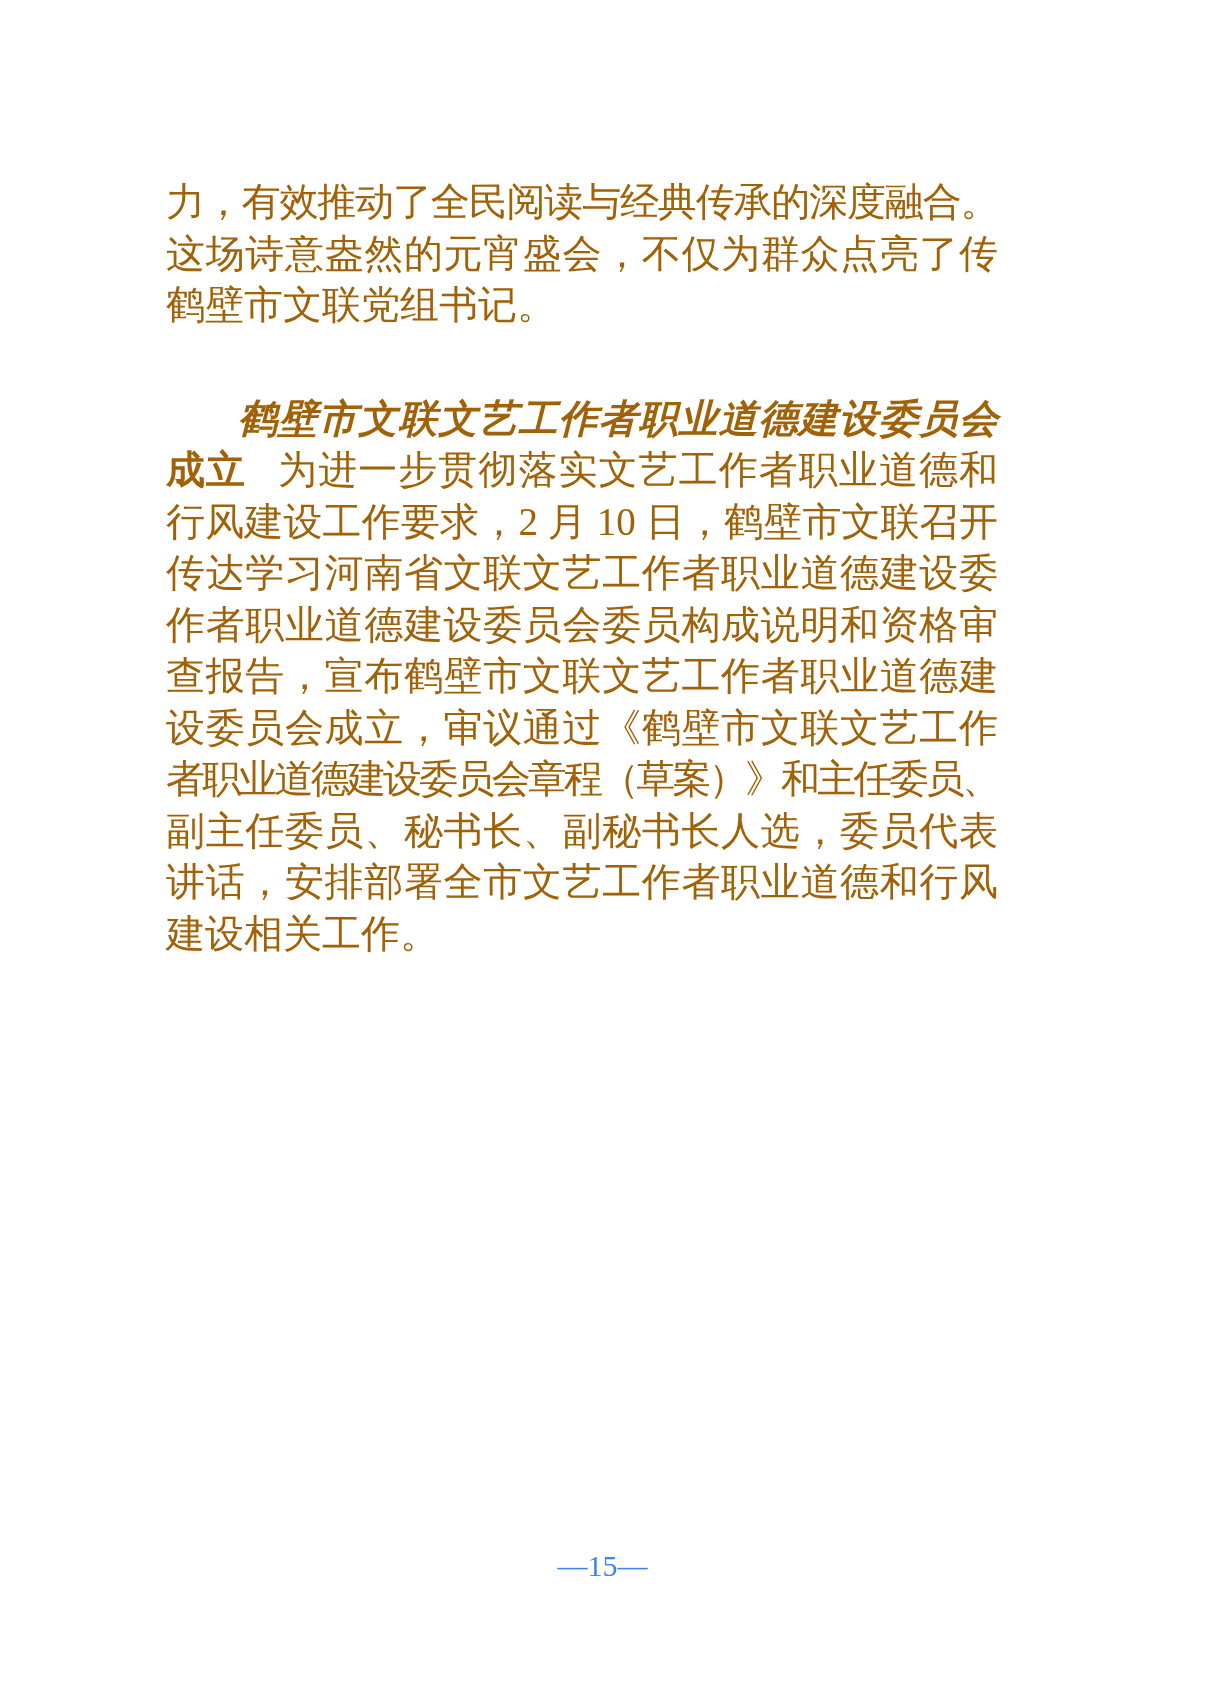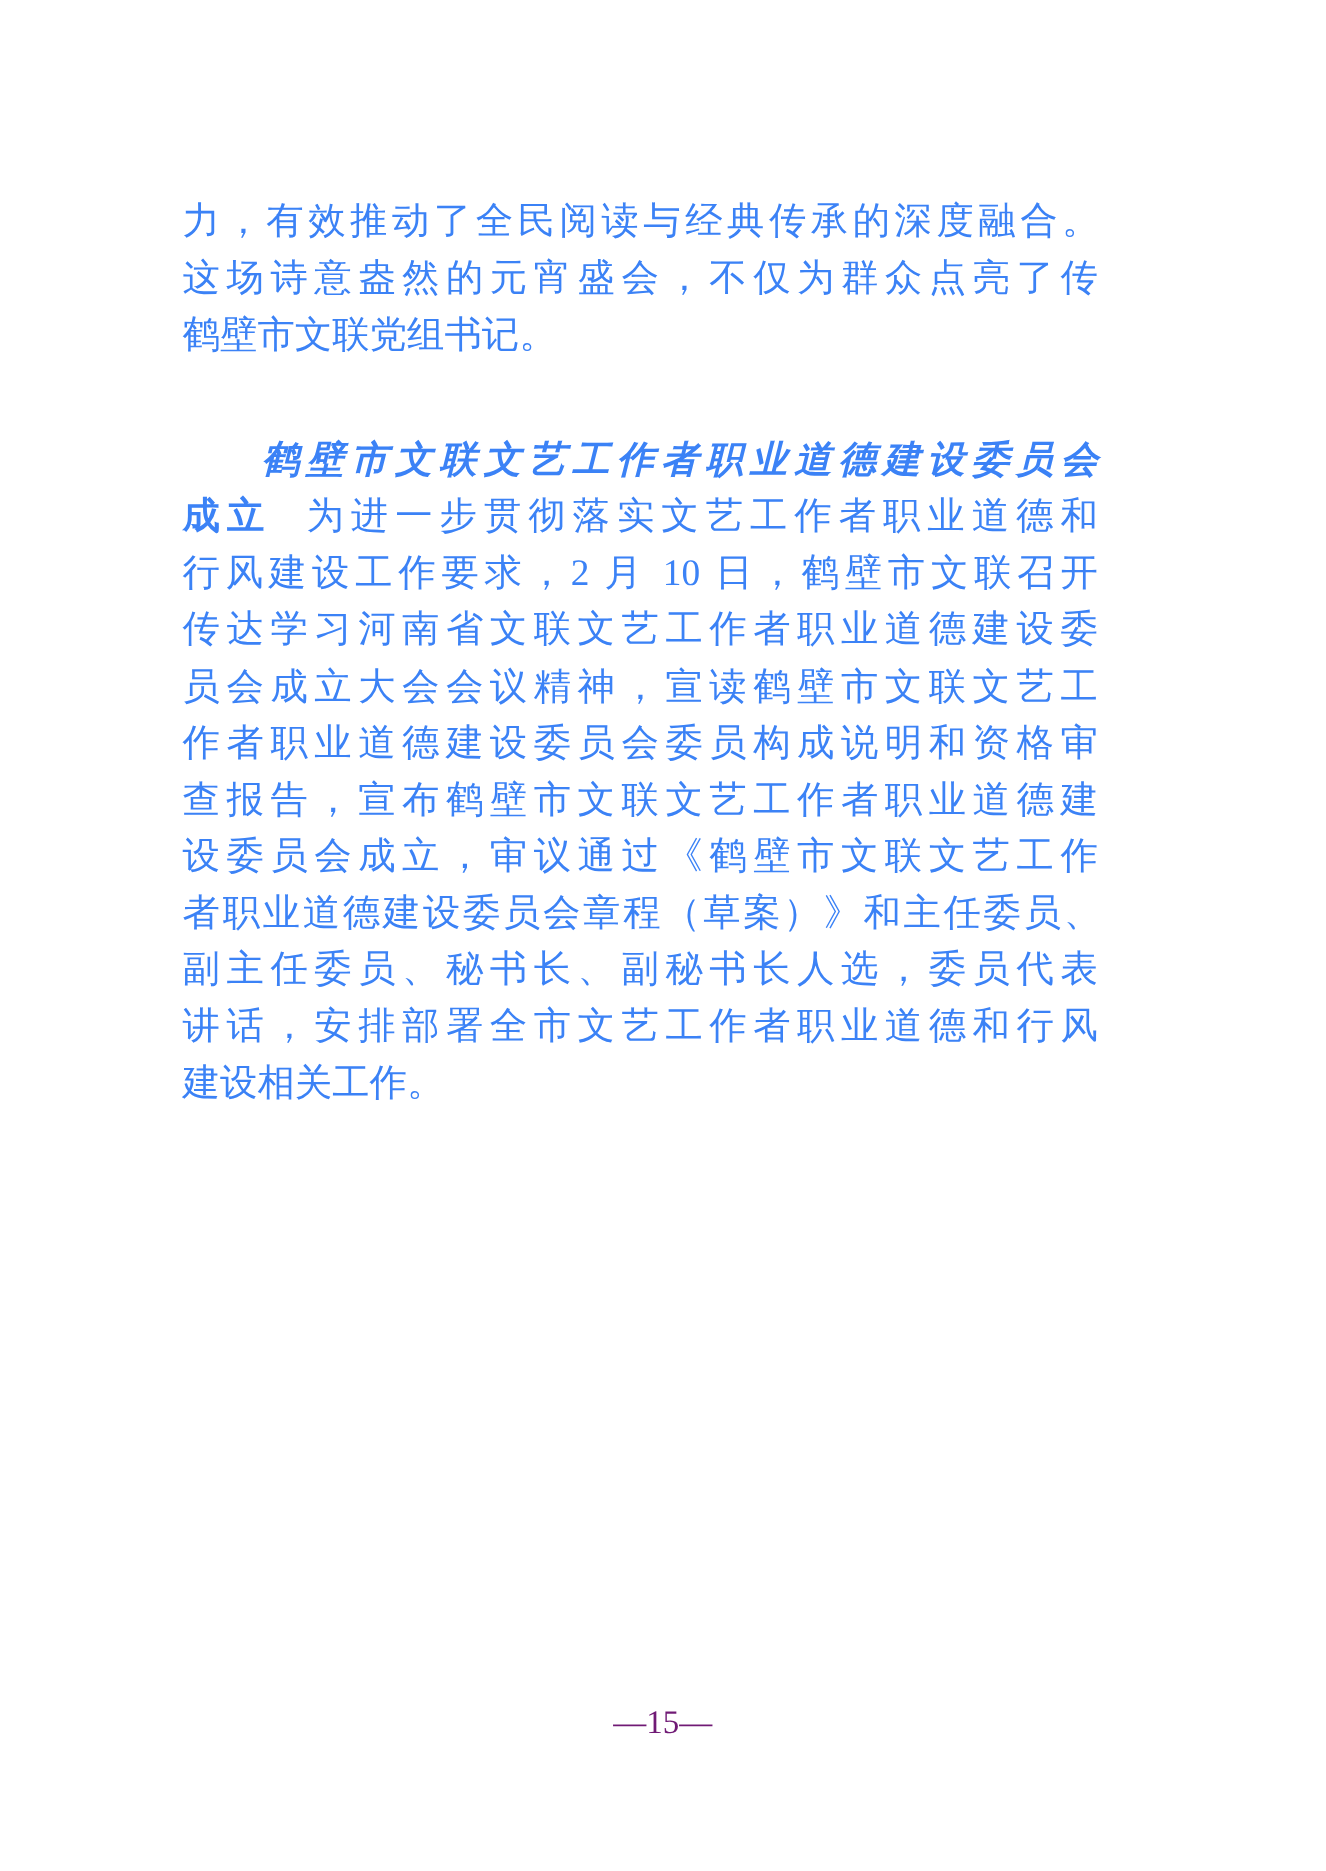--- a/index.html
+++ b/index.html
@@ -16,27 +16,27 @@
     font-family: "Liberation Serif", "DejaVu Serif", serif;
     color: #1c1c1c;
   }
   .text-block {
     position: absolute;
     left: 166px;
     top: 176px;
     width: 832px;
   }
   .line {
-    font-size: 34px;
+    font-size: 39px;
     line-height: 51.5px;
     height: 51.5px;
     white-space: normal;
     text-align: justify;
     text-align-last: justify;
-    color: #3b82f6;
+    color: #a16207;
   }
   
   .line.t1 { letter-spacing: -1.5px; }
   .line.t2 { letter-spacing: -3px; }
   
   .line.last {
     text-align: left;
     text-align-last: auto;
   }
   .para2 { margin-top: 62px; }
@@ -50,21 +50,21 @@
     margin-right: 32px;
   }
   .page-number {
     position: absolute;
     top: 1548px;
     left: 0;
     width: 100%;
     text-align: center;
     font-size: 30px;
     line-height: 36px;
-    color: #701a75;
+    color: #3b82f6;
   }
 </style>
 </head>
 <body>
 
 <div class="page">
 
   <div class="text-block">
 
     <div class="para">
@@ -73,21 +73,20 @@
       <div class="line last">鹤壁市文联党组书记。</div>
     </div>
 
     <div class="para para2">
       <div class="line heading">鹤壁市文联文艺工作者职业道德建设委员会</div>
       <div class="line lead">
         <span class="bold">成立</span><span>为进一步贯彻落实文艺工作者职业道德和</span>
       </div>
       <div class="line">行风建设工作要求，2 月 10 日，鹤壁市文联召开</div>
       <div class="line">传达学习河南省文联文艺工作者职业道德建设委</div>
-      <div class="line">员会成立大会会议精神，宣读鹤壁市文联文艺工</div>
       <div class="line">作者职业道德建设委员会委员构成说明和资格审</div>
       <div class="line">查报告，宣布鹤壁市文联文艺工作者职业道德建</div>
       <div class="line">设委员会成立，审议通过《鹤壁市文联文艺工作</div>
       <div class="line t2">者职业道德建设委员会章程（草案）》和主任委员、</div>
       <div class="line">副主任委员、秘书长、副秘书长人选，委员代表</div>
       <div class="line">讲话，安排部署全市文艺工作者职业道德和行风</div>
       <div class="line last">建设相关工作。</div>
     </div>
 
   </div>

